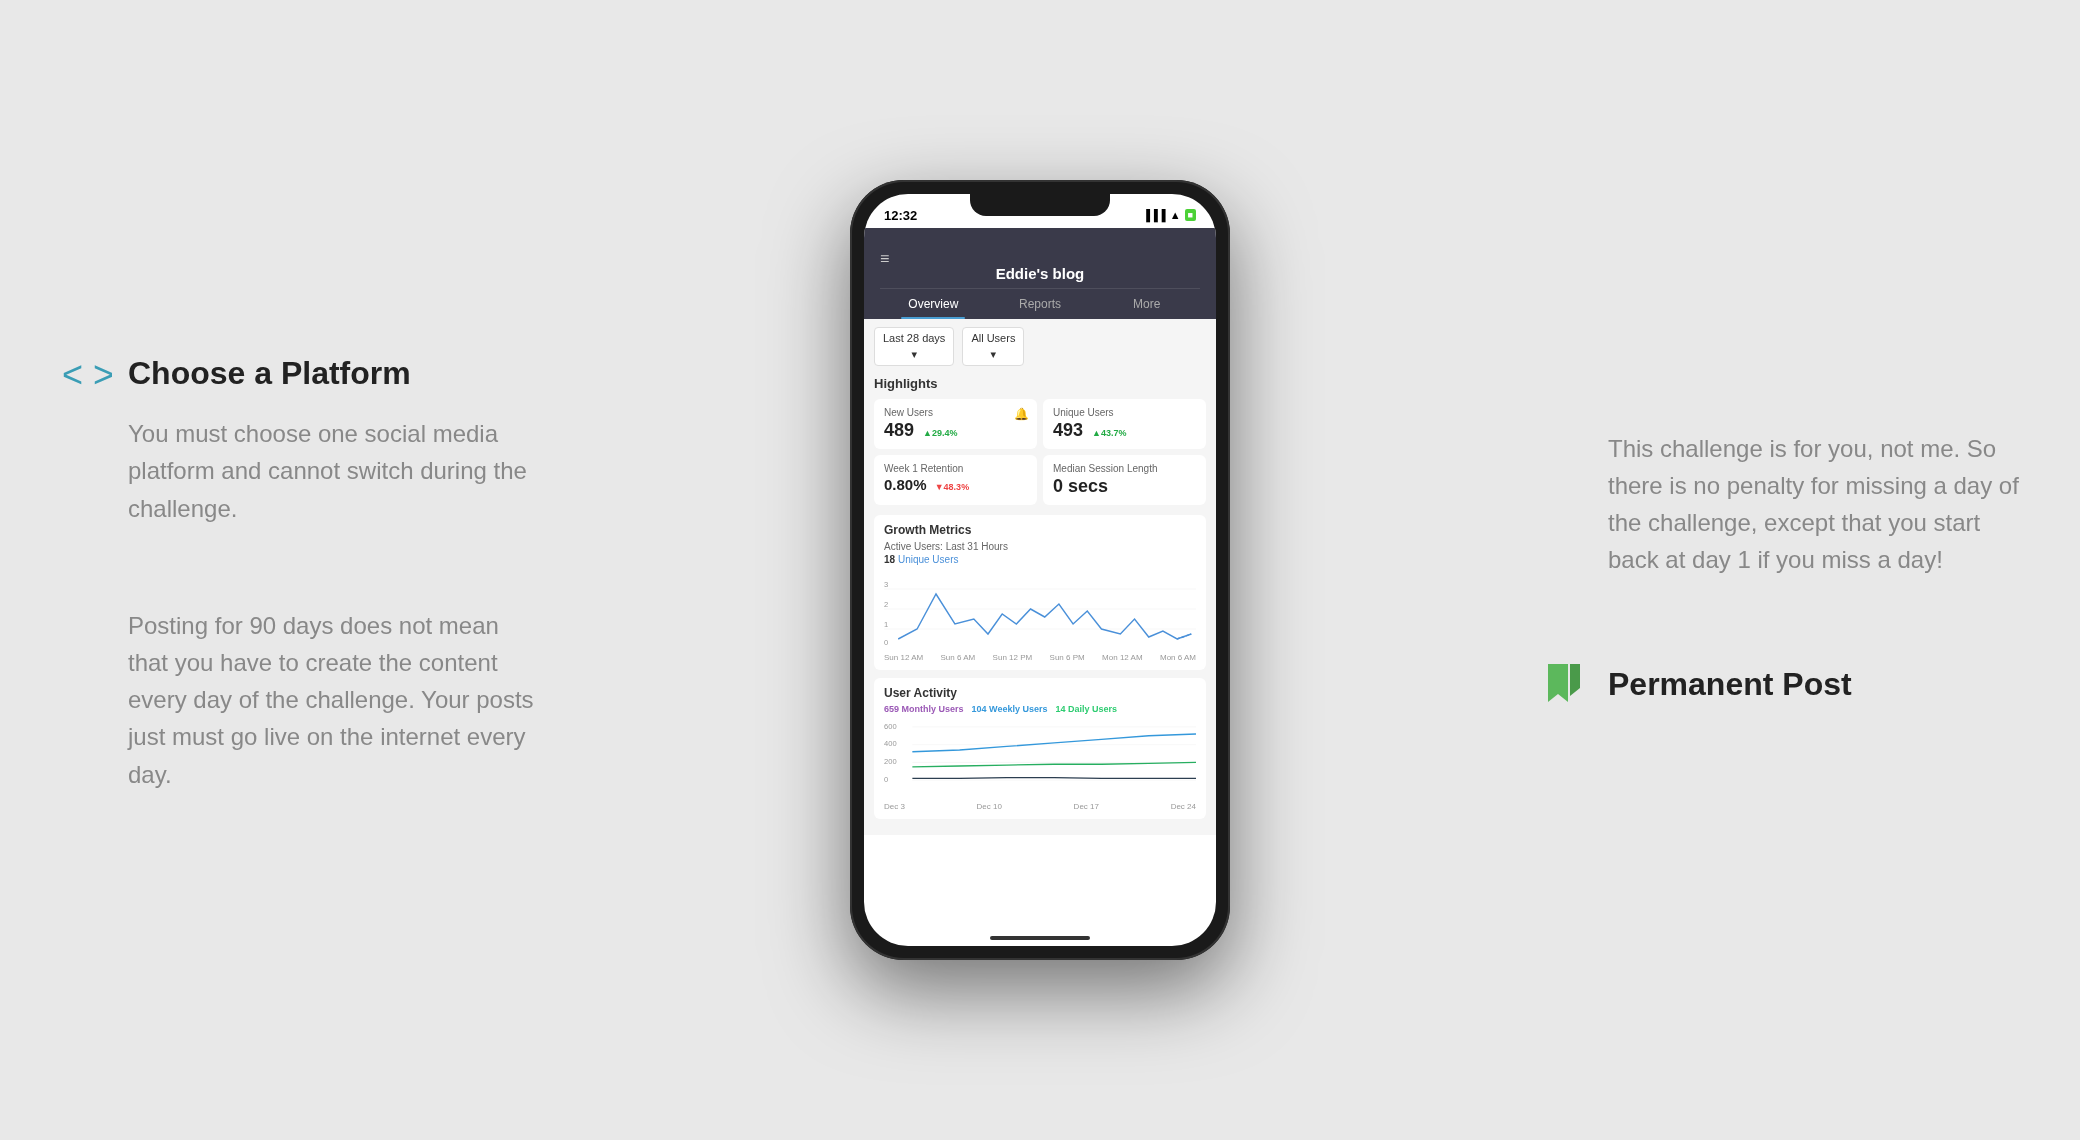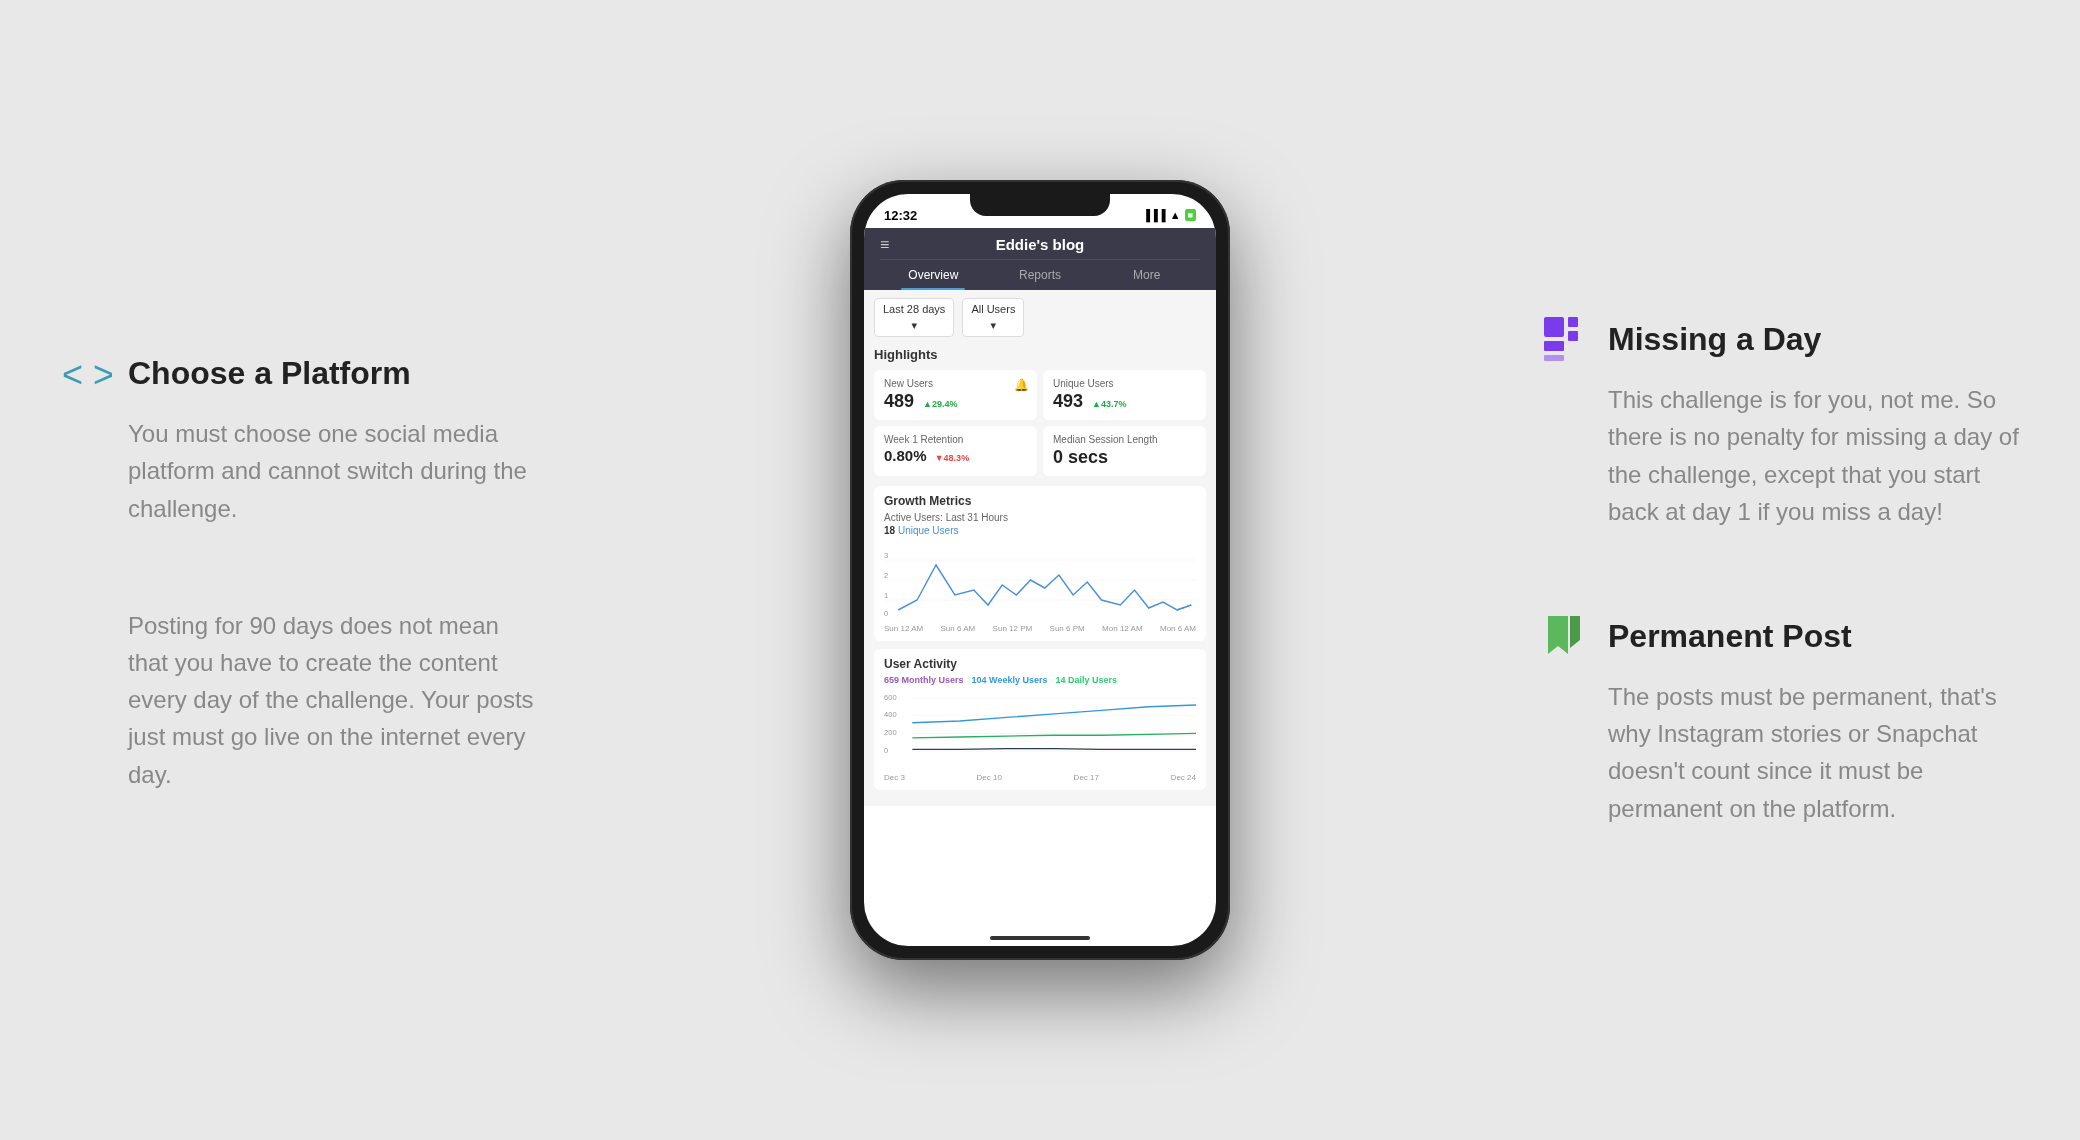--- a/index.html
+++ b/index.html
@@ -143,20 +143,21 @@
       position: absolute;
       left: 0;
       color: #ccc;
       font-size: 16px;
     }
 
     .app-title {
       color: #fff;
       font-size: 15px;
       font-weight: 600;
+      margin-top: 29px;
     }
 
     
     .app-tabs {
       display: flex;
       border-top: 1px solid rgba(255,255,255,0.1);
     }
 
     .tab {
       flex: 1;
@@ -500,44 +501,31 @@
         </div>
 
         <div class="home-indicator"></div>
       </div>
     </div>
   </div>
 
   <div class="right-col">
 
     <div class="feature-block">
-      <div class="feature-header">
-        <div class="feature-icon">
-          <svg width="52" height="52" viewBox="0 0 52 52">
-            <rect x="4" y="4" width="20" height="20" rx="2" fill="#7c3aed"></rect>
-            <rect x="28" y="4" width="10" height="10" rx="1" fill="#7c3aed"></rect>
-            <rect x="28" y="18" width="10" height="10" rx="1" fill="#7c3aed"></rect>
-            <rect x="4" y="28" width="20" height="10" rx="1" fill="#7c3aed"></rect>
-            <rect x="4" y="42" width="20" height="6" rx="1" fill="#7c3aed" opacity="0.5"></rect>
-          </svg>
-        </div>
-        <span class="feature-title">Missing a Day</span>
-      </div>
       <p class="feature-desc">This challenge is for you, not me. So there is no penalty for missing a day of the challenge, except that you start back at day 1 if you miss a day!</p>
     </div>
 
     <div class="feature-block">
       <div class="feature-header">
         <div class="feature-icon">
           <svg width="52" height="52" viewBox="0 0 52 52">
 
             <path d="M8 6 L8 44 L18 36 L28 44 L28 6 Z" fill="#5cb85c"></path>
             <path d="M30 6 L30 38 L40 30 L40 6 Z" fill="#4a9a4a"></path>
           </svg>
         </div>
         <span class="feature-title">Permanent Post</span>
       </div>
-      <p class="feature-desc">The posts must be permanent, that's why Instagram stories or Snapchat doesn't count since it must be permanent on the platform.</p>
     </div>
 
   </div>
 
 </div>
 
 </body></html>

